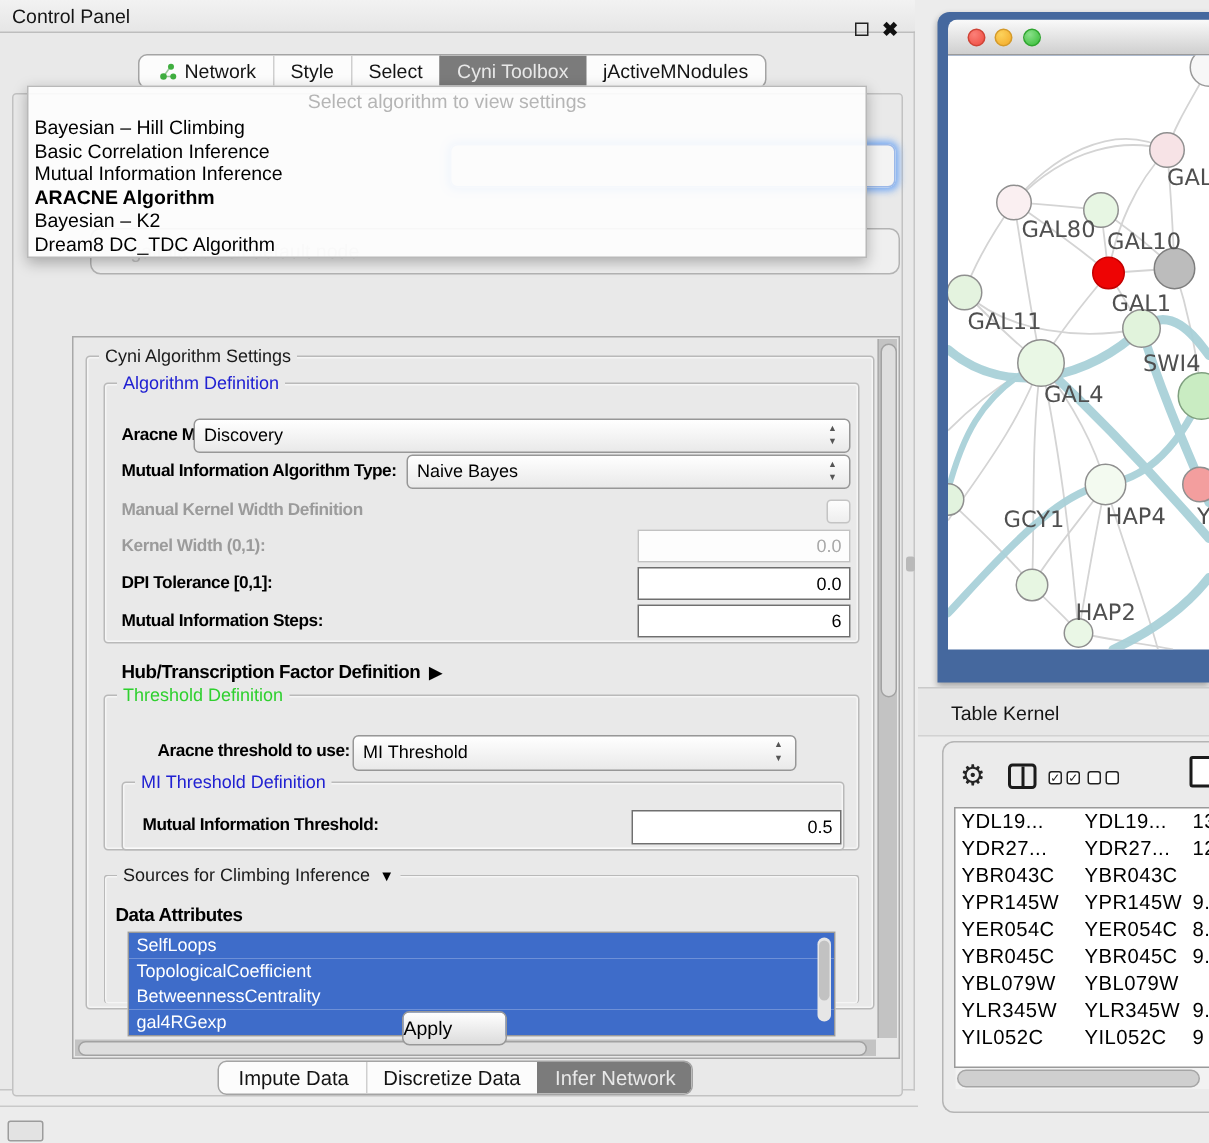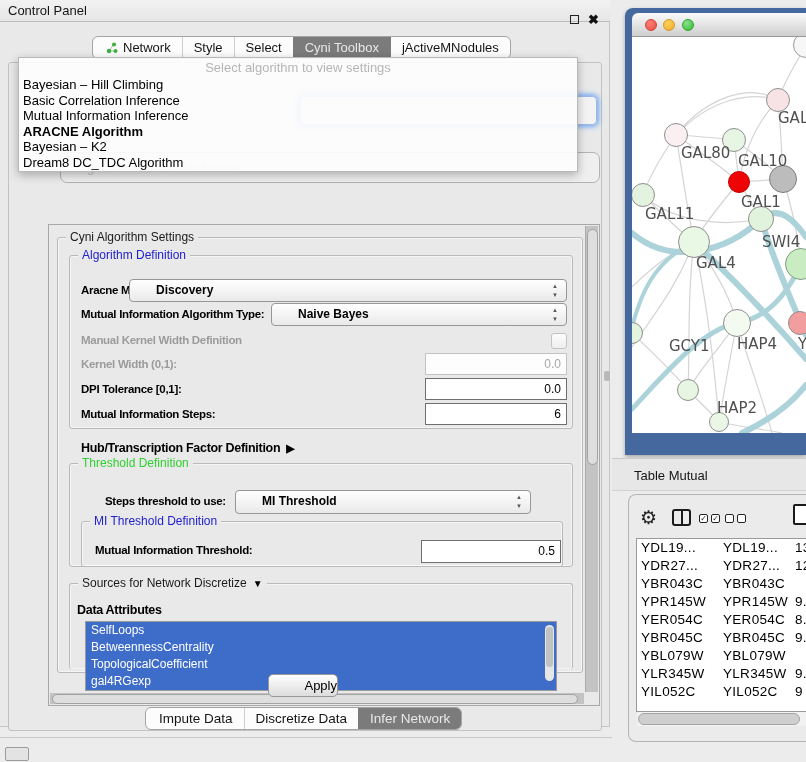--- a/index.html
+++ b/index.html
@@ -34,38 +34,38 @@
   .bw2{left:60px;top:152px;width:540px;height:31px;border:1px solid #b3b3b3;border-radius:7px;background:#efefef;
        z-index:20;color:#c6c6c6;font-size:13px;line-height:29px;padding-left:26px;}
   
   .pane{left:48px;top:204px;width:550px;height:480px;border:1px solid #a8a8a8;background:#e9e9e9;position:absolute;margin-top:20px;}
   .fs{position:absolute;border:1px solid #b9b9b9;border-radius:3px;box-sizing:border-box;box-shadow:inset 0 0 0 1px rgba(255,255,255,.55);}
   .lg{position:absolute;top:-8px;left:8px;background:#e9e9e9;padding:0 4px;font-size:12px;white-space:nowrap;}
   .lg.black{color:#1a1a1a;} .lg.blue{color:#2121d2;} .lg.green{color:#2fd02f;}
   .lbl{position:absolute;font-size:11.5px;letter-spacing:-0.3px;font-weight:bold;color:#000;white-space:nowrap;}
   .lbl.dis{color:#9b9b9b;}
   .combo{position:absolute;height:23px;border:1px solid #979797;border-radius:4px;
-         background:linear-gradient(#ffffff,#e9e9e9);font-size:12px;line-height:21px;padding-left:26px;color:#000;box-sizing:border-box;font-weight:bold;}
+         background:linear-gradient(#ffffff,#e9e9e9);font-size:12px;line-height:21px;padding-left:6px;color:#000;box-sizing:border-box;}
   .combo .arr{position:absolute;right:6px;top:2px;width:10px;display:flex;flex-direction:column;align-items:center;
               font-size:6px;color:#555;line-height:9px;}
   .fld{position:absolute;height:22px;border:1px solid #6f6f6f;background:#fff;font-size:12px;text-align:right;
        padding-right:5px;line-height:20px;color:#000;box-sizing:border-box;}
   .fld.dis{border-color:#c2c2c2;color:#a8a8a8;background:#fdfdfd;}
   .chk{position:absolute;width:14px;height:14px;border:1px solid #c4c4c4;border-radius:3px;background:linear-gradient(#fdfdfd,#eeeeee);}
   .tri{display:inline-block;margin-left:6px;font-size:11px;color:#000;}
   .attr-list{position:absolute;background:#fff;border:1px solid #999;overflow:hidden;}
   .attr{height:17px;line-height:17px;font-size:12px;color:#fff;background:#3e6cc9;padding-left:5px;white-space:nowrap;}
   .lvs{position:absolute;right:2px;top:3px;width:9px;height:56px;background:#e6e6e6;border-radius:5px;}
   .lvt{position:absolute;left:1px;top:2px;width:7px;height:40px;background:#c2c2c2;border-radius:4px;}
   .vsb{position:absolute;right:1px;top:1px;width:12px;height:466px;background:#c3c3c3;border-left:1px solid #ababab;}
   .vsb .th{position:absolute;left:1px;width:9px;top:3px;height:234px;background:#dedede;border:1px solid #a2a2a2;border-radius:6px;}
   .hsb{position:absolute;left:1px;bottom:1px;width:534px;height:11px;background:#c3c3c3;}
   .hsb .th{position:absolute;left:2px;top:1px;width:524px;height:8px;background:#dedede;border:1px solid #a2a2a2;border-radius:5px;}
   .apply{left:268px;top:674px;width:70px;height:23px;border:1px solid #989898;border-radius:5px;
-         background:linear-gradient(#ffffff,#dcdcdc);font-size:13px;text-align:right;line-height:21px;color:#000;}
+         background:linear-gradient(#ffffff,#dcdcdc);font-size:13px;text-align:left;line-height:21px;color:#000;}
   
   .netframe{left:625px;top:8px;width:181px;height:447px;background:#45689e;border-radius:8px 0 0 0;box-shadow:0 2px 4px rgba(0,0,0,.3);}
   .nettitle{position:absolute;left:7px;top:5px;width:174px;height:24px;background:linear-gradient(#fafafa,#cfcfcf);
             border-radius:6px 0 0 0;border-bottom:1px solid #9a9a9a;box-sizing:border-box;}
   .tl{position:absolute;top:6px;width:12px;height:12px;border-radius:50%;box-sizing:border-box;}
   .tl.r{left:13px;background:radial-gradient(circle at 35% 30%,#fb8078,#ee4b40);border:1px solid #cf4437;}
   .tl.y{left:31px;background:radial-gradient(circle at 35% 30%,#fcd25c,#f3a928);border:1px solid #d49a2a;}
   .tl.g{left:50px;background:radial-gradient(circle at 35% 30%,#8ae08a,#35bc35);border:1px solid #2fa52f;}
   .netcanvas{position:absolute;left:7px;top:29px;width:190px;height:396px;background:#fff;overflow:hidden;}
   .gnode{position:absolute;border-radius:50%;border:1.5px solid #8a8a8a;box-sizing:border-box;}
@@ -196,48 +196,48 @@
     </div>
 
     <div class="lbl" style="left:32px;top:216px;font-size:12.5px;">
       <span>Hub/Transcription Factor Definition</span><span class="tri">▶</span>
     </div>
 
     <div class="fs" style="left:20px;top:238px;width:504px;height:104px;">
       <span class="lg green">Threshold Definition</span>
     </div>
 
-    <div class="lbl" style="left:56px;top:270px;">Steps threshold to use:</div>
+    <div class="lbl" style="left:56px;top:270px;">Aracne threshold to use:</div>
     <div class="combo" style="left:186px;top:265px;width:296px;height:24px;">
       <span>MI Threshold</span>
     <span class="arr">
           <span>▲</span>
           <span>▼</span>
         </span></div>
 
     <div class="fs" style="left:32px;top:296px;width:482px;height:46px;">
       <span class="lg blue">MI Threshold Definition</span>
     </div>
 
     <div class="lbl" style="left:46px;top:319px;">Mutual Information Threshold:</div>
     <div class="fld" style="left:372px;top:315px;width:140px;height:23px;">
       <span>0.5</span>
     </div>
 
     <div class="fs" style="left:20px;top:358px;width:504px;height:86px;border-bottom:none;">
-      <span class="lg black"><span>Sources for Network Discretize</span><span class="tri" style="font-size:10px;">▼</span></span>
+      <span class="lg black"><span>Sources for Climbing Inference</span><span class="tri" style="font-size:10px;">▼</span></span>
     </div>
 
     <div class="lbl" style="left:28px;top:378px;font-size:12.5px;">Data Attributes</div>
 
     <div class="attr-list" style="left:36px;top:396px;width:470px;height:68px;">
       <div id="attr-list">
           <div class="attr">SelfLoops</div>
+          <div class="attr">TopologicalCoefficient</div>
           <div class="attr">BetweennessCentrality</div>
-          <div class="attr">TopologicalCoefficient</div>
           <div class="attr">gal4RGexp</div>
         </div>
       <div class="lvs">
           <div class="lvt"></div>
         </div>
     </div>
 
     <div class="vsb">
         <div class="th"></div>
       </div>
@@ -332,21 +332,21 @@
           <div class="nlab" style="left: 64px; top: 217px;">GAL4</div>
           <div class="nlab" style="left: 105px; top: 298px;">HAP4</div>
           <div class="nlab" style="left: 166px; top: 298px;">Y</div>
           <div class="nlab" style="left: 1px; top: 300px; padding-left: 36px;">GCY1</div>
           <div class="nlab" style="left: 57px; top: 362px; margin-left: 28px;">HAP2</div>
         </div>
     </div>
   </div>
 
   <div class="abs tpbar">
-    <span>Table Mutual</span>
+    <span>Table Kernel</span>
   </div>
 
   <div class="abs tpanel"></div>
   <div class="abs gear">⚙</div>
   <div class="abs colgrp">
       <div class="mid"></div>
     </div>
   <div class="abs pair" style="left:699px;top:514px;">
     <span class="mini">✓</span>
     <span class="mini">✓</span>

